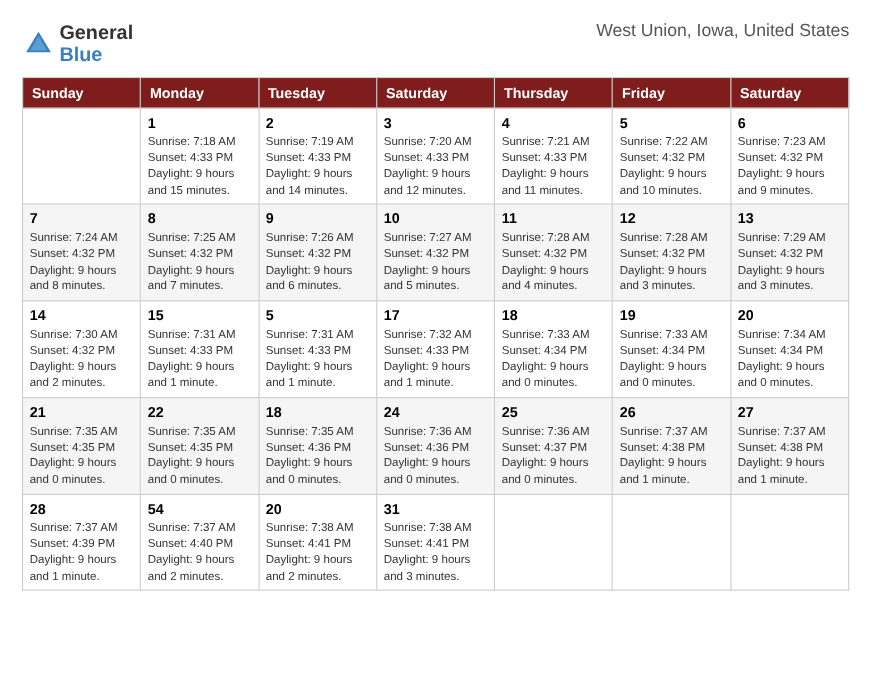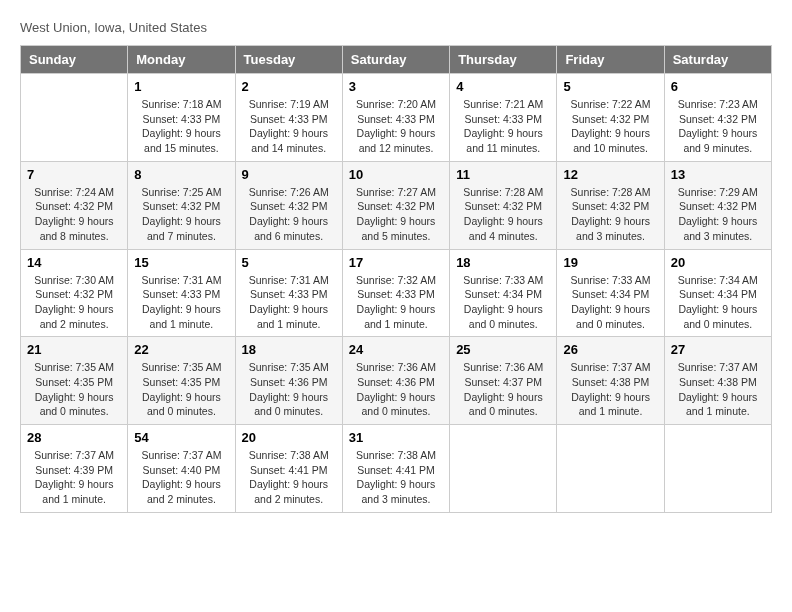--- a/index.html
+++ b/index.html
@@ -35,30 +35,30 @@
     .title-block {
       text-align: right;
     }
     .month-title {
       font-size: 36px;
       font-weight: bold;
       color: #333;
       line-height: 1.1;
     }
     .location {
-      font-size: 13px;
+      font-size: 16px;
       color: #555;
     }
     table {
       width: 100%;
       border-collapse: collapse;
       font-size: 11px;
     }
     thead tr th {
-      background-color: #737373;
+      background-color: #7f1d1d;
       color: #fff;
       font-size: 13px;
       font-weight: bold;
       padding: 6px 8px;
       text-align: left;
       border: 1px solid #ccc;
     }
     tbody tr td {
       border: 1px solid #ccc;
       vertical-align: top;
@@ -68,34 +68,43 @@
     }
     tbody tr td .day-num {
       font-weight: bold;
       font-size: 13px;
       margin-bottom: 3px;
     }
     tbody tr td .day-info {
       font-size: 10.5px;
       color: #333;
       line-height: 1.4;
-      text-align: center;
     }
     tbody tr:nth-child(even) td {
       background-color: #f5f5f5;
     }
     tbody tr:nth-child(odd) td {
       background-color: #fff;
     }
     .empty { background-color: #fff !important; }
   </style>
 </head>
 <body>
 
 <div class="header">
+  <div class="logo">
+    <svg class="logo-icon" viewBox="0 0 40 40">
+      <polygon points="20,5 35,30 5,30" fill="#3a7fc1"></polygon>
+      <polygon points="20,10 30,28 10,28" fill="#5a9fd4"></polygon>
+    </svg>
+    <div class="logo-text">
+      <div class="logo-general">General</div>
+      <div class="logo-blue">Blue</div>
+    </div>
+  </div>
   <div class="title-block">
     <div class="location">West Union, Iowa, United States</div>
   </div>
 </div>
 
 <table>
   <thead>
     <tr>
     <th>Sunday</th>
         <th>Monday</th>

